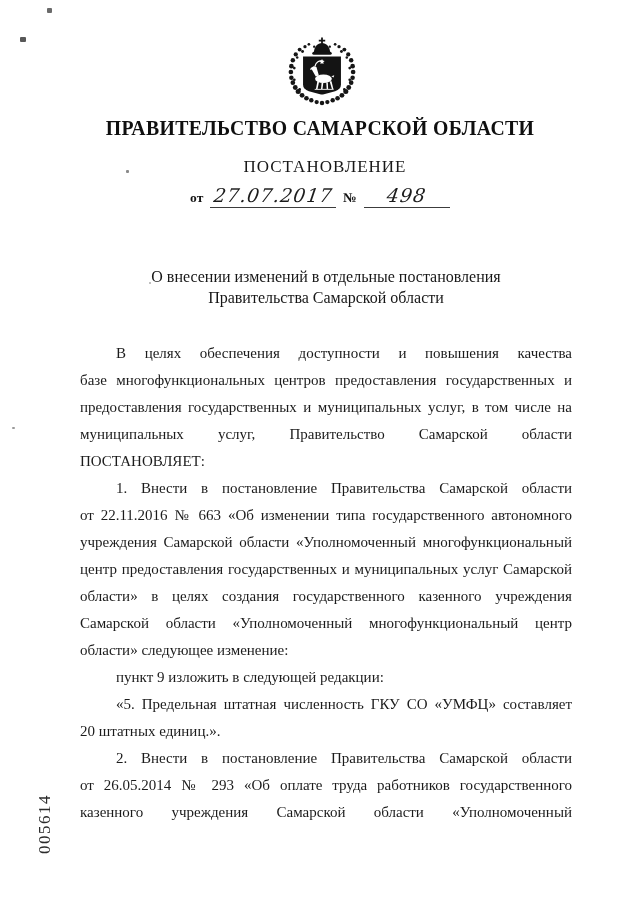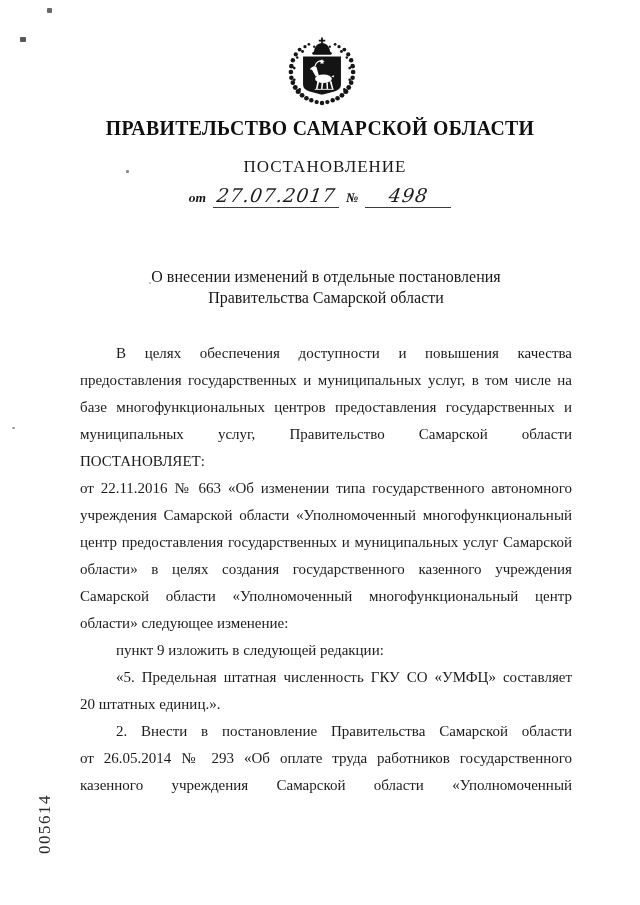--- a/index.html
+++ b/index.html
@@ -17,21 +17,21 @@
   }
   .doc-type{
     position:absolute;top:157px;left:5px;width:640px;text-align:center;
     font-size:17px;letter-spacing:1px;color:#181818;
   }
   .date-row{
     position:absolute;top:182px;left:0;width:640px;
     display:flex;justify-content:center;align-items:flex-end;gap:7px;
     font-size:13.5px;font-weight:bold;color:#141414;
   }
-  .date-row .lbl{padding-bottom:2px;font-style:italic;}
+  .date-row .lbl{padding-bottom:2px;}
   .uline{
     border-bottom:1.6px solid #3c3c3c;text-align:center;height:25px;
     display:flex;align-items:flex-end;justify-content:center;
   }
   .u-date{width:126px;}
   .u-num{width:86px;}
   .hw{
     font-family:"DejaVu Serif", serif;font-style:italic;font-weight:normal;
     font-size:19px;letter-spacing:1px;color:#1c1c1c;
     display:inline-block;transform:skewX(-8deg);padding-bottom:1px;white-space:nowrap;
@@ -130,24 +130,25 @@
     </span>
 </div>
 
 <div class="subject">
   <div>О внесении изменений в отдельные постановления</div>
   <div>Правительства Самарской области</div>
 </div>
 
 <div class="body-text">
   <div class="ln just ind">В целях обеспечения доступности и повышения качества</div>
+  <div class="ln just">базе многофункциональных центров предоставления государственных и</div>
   <div class="ln just">предоставления государственных и муниципальных услуг, в том числе на</div>
-  <div class="ln just">базе многофункциональных центров предоставления государственных и</div>
   <div class="ln just">муниципальных услуг, Правительство Самарской области</div>
   <div class="ln">ПОСТАНОВЛЯЕТ:</div>
+  <div class="ln just ind">1. Внести в постановление Правительства Самарской области</div>
   <div class="ln just">от 22.11.2016 № 663 «Об изменении типа государственного автономного</div>
   <div class="ln just">учреждения Самарской области «Уполномоченный многофункциональный</div>
   <div class="ln just">центр предоставления государственных и муниципальных услуг Самарской</div>
   <div class="ln just">области» в целях создания государственного казенного учреждения</div>
   <div class="ln just">Самарской области «Уполномоченный многофункциональный центр</div>
   <div class="ln">области» следующее изменение:</div>
   <div class="ln ind">пункт 9 изложить в следующей редакции:</div>
   <div class="ln just ind">«5. Предельная штатная численность ГКУ СО «УМФЦ» составляет</div>
   <div class="ln">20 штатных единиц.».</div>
   <div class="ln just ind">2. Внести в постановление Правительства Самарской области</div>

